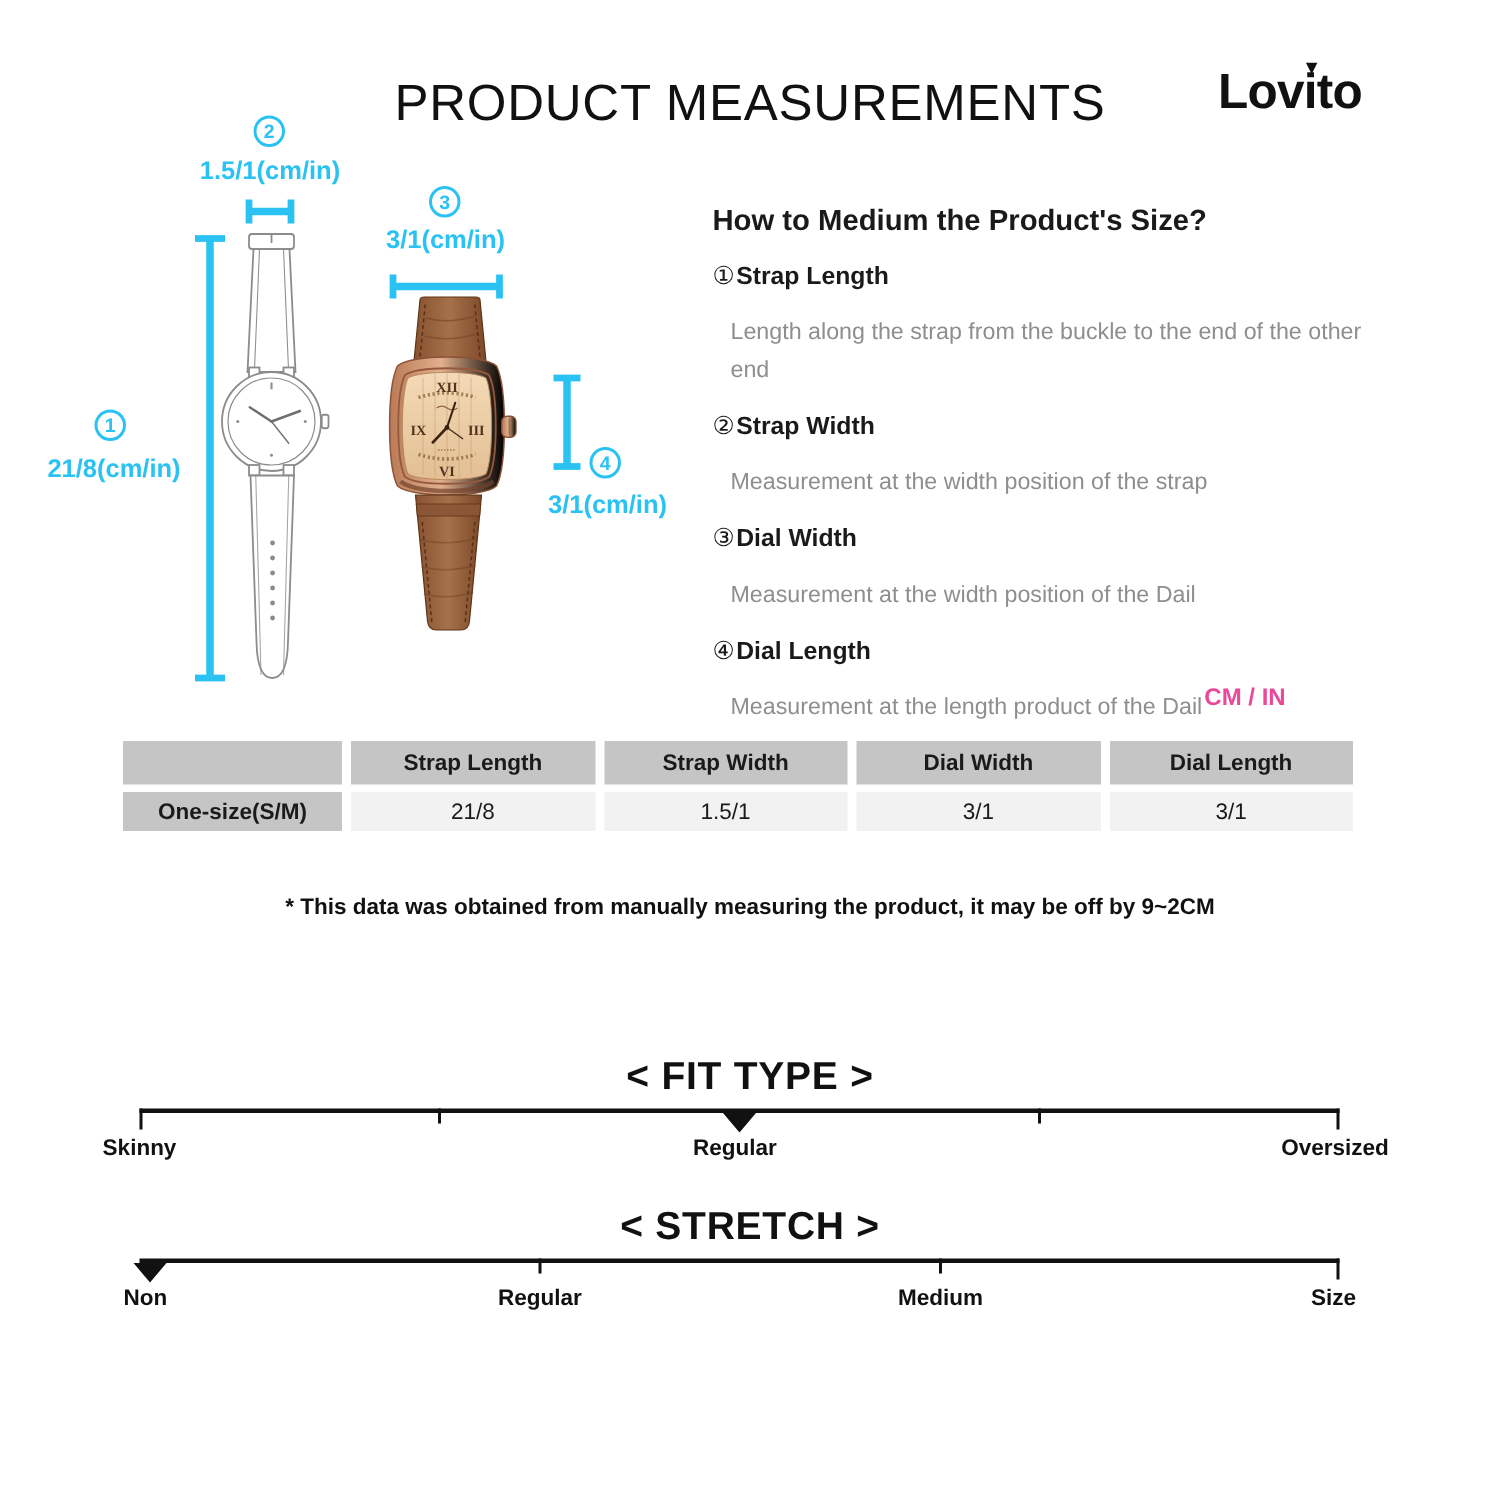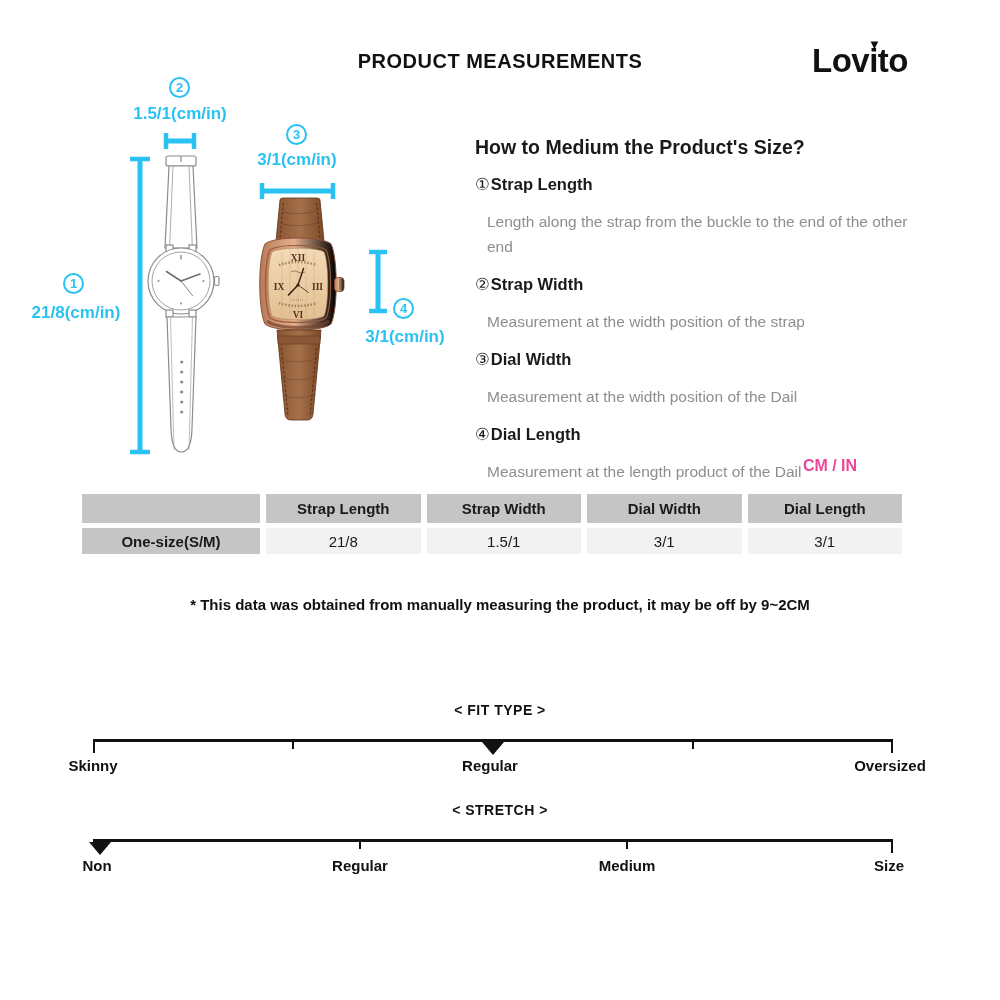--- a/index.html
+++ b/index.html
@@ -1,21 +1,21 @@
 <!DOCTYPE html>
 <html><head>
 <meta charset="utf-8">
 <style>
   html,body{margin:0;padding:0;background:#fff;}
   .canvas{position:relative;width:1000px;height:1000px;background:#fff;overflow:hidden;
           font-family:"Liberation Sans",sans-serif;color:#1a1a1a;}
 
   
   .page-title{position:absolute;left:0;right:0;top:50px;text-align:center;
-              font-size:20px;font-weight:700;letter-spacing:.5px;color:#111;}
+              font-size:34px;font-weight:400;letter-spacing:.5px;color:#111;}
   .brand{position:absolute;left:812px;top:42px;font-size:33px;font-weight:800;
          letter-spacing:-.5px;color:#111;}
   .brand .heart{position:absolute;left:56px;top:-5px;font-size:13px;color:#111;}
 
   
   .cyan-circle{position:absolute;width:21px;height:21px;border:2px solid #29C2F3;border-radius:50%;
                color:#29C2F3;font-weight:700;font-size:13px;display:flex;align-items:center;
                justify-content:center;background:#fff;box-sizing:border-box;}
   .cyan-label{position:absolute;color:#29C2F3;font-weight:700;font-size:17px;text-align:center;}
 
@@ -29,28 +29,28 @@
   
   .unit{position:absolute;left:760px;top:457px;width:140px;text-align:center;
         font-size:16px;font-weight:700;color:#ec4899;}
   .meas-table{position:absolute;left:82px;top:494px;width:820px;display:flex;
               flex-direction:column;gap:5px;}
   .t-row{display:flex;gap:6px;}
   .t-cell{display:flex;align-items:center;justify-content:center;font-size:15px;color:#1a1a1a;}
   .t-head .t-cell{background:#c5c5c5;height:29px;font-weight:700;}
   .t-body .t-cell{background:#f2f2f2;height:26px;}
   .t-body .c0{background:#c5c5c5;font-weight:700;}
-  .c0{width:178px;flex:none;}
+  .c0{width:146px;flex:none;}
   .cN{flex:1;}
 
   .note{position:absolute;left:0;right:0;top:596px;text-align:center;
         font-size:15px;font-weight:700;color:#111;}
 
   
-  .scale-title{position:absolute;left:0;right:0;text-align:center;font-size:14px;
+  .scale-title{position:absolute;left:0;right:0;text-align:center;font-size:26px;
                font-weight:800;letter-spacing:.5px;color:#111;}
   .scale-line{position:absolute;left:93px;width:800px;height:3px;background:#111;}
   .tick{position:absolute;top:0;width:2px;background:#111;}
   .tick.end{height:14px;}
   .tick.mid{height:10px;transform:translateX(-50%);}
   .marker{position:absolute;top:3px;width:0;height:0;border-left:11px solid transparent;
           border-right:11px solid transparent;border-top:13px solid #111;}
   .scale-label{position:absolute;transform:translateX(-50%);font-size:15px;font-weight:700;
                color:#111;white-space:nowrap;}
 </style>

